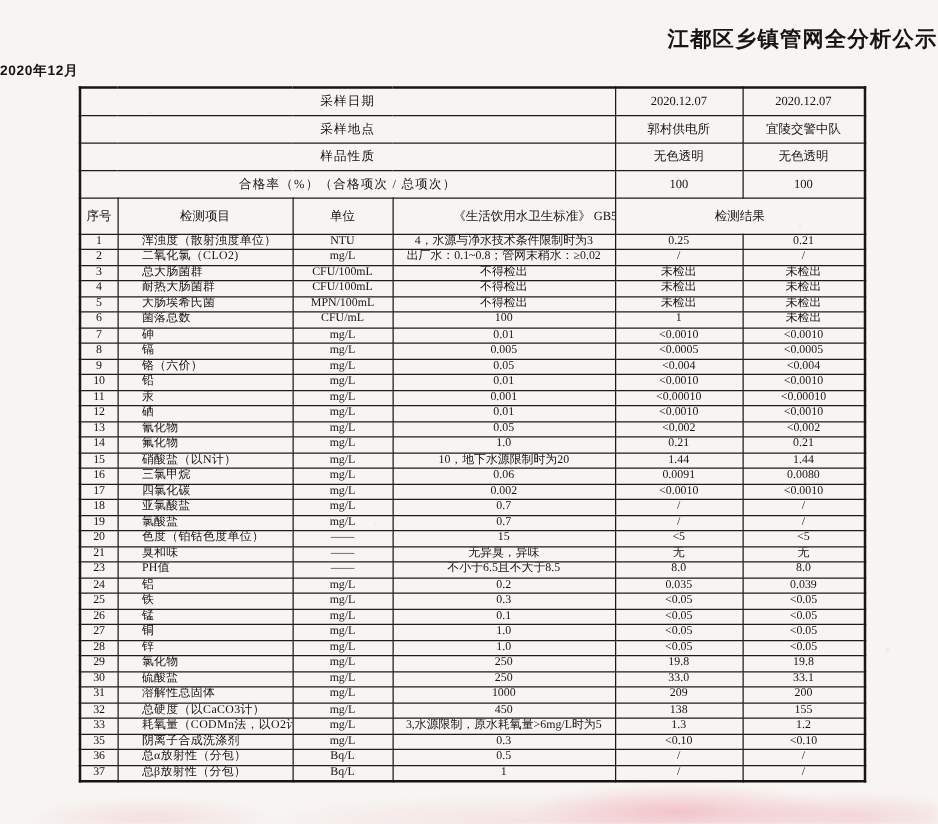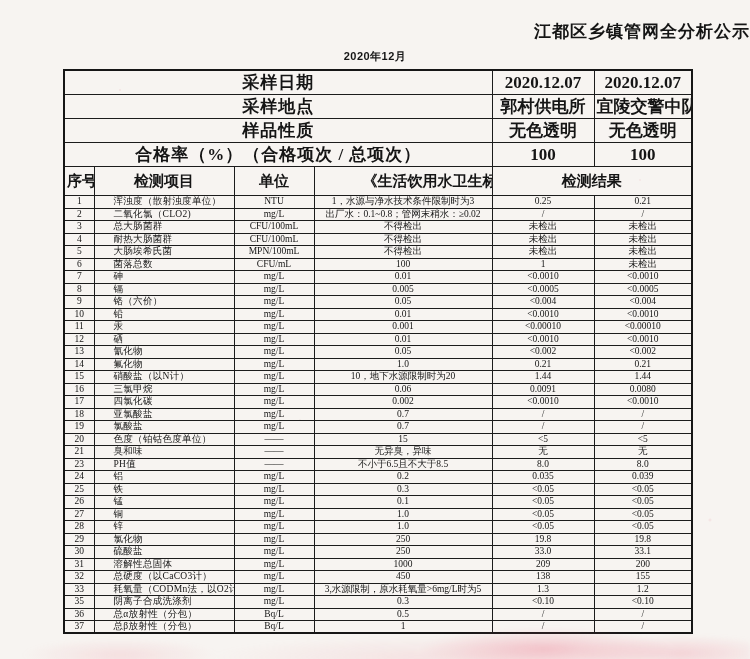--- a/index.html
+++ b/index.html
@@ -32,21 +32,21 @@
       radial-gradient(ellipse 300px 30px at 420px 44px, rgba(236,140,155,.16), transparent 70%);
     filter: blur(2px);
   }
 
   .doc { position: relative; padding-top: 20px; }
   .doc-title {
     margin: 0; text-align: right;
     font-size: 17px; font-weight: bold; letter-spacing: 1px;
   }
   .doc-subtitle {
-    text-align: center; font-size: 11px; font-weight: bold;
+    font-size: 11px; font-weight: bold;
     margin-top: 6px; letter-spacing: .5px;
   }
 
   table.report {
     margin: 5px 0 0 63px;
     width: 628px;
     border-collapse: collapse;
     table-layout: fixed;
     border: 2px solid #161616;
     background: transparent;
@@ -55,26 +55,26 @@
     border: 1px solid #1c1c1c;
     padding: 0 2px;
     text-align: center;
     overflow: hidden;
     white-space: nowrap;
     font-family: "Liberation Serif", serif;
   }
 
   
   tr.info-row { height: 22px; }
-  tr.info-row td { font-size: 17px; font-weight: bold; }
+  tr.info-row td { font-size: 10px; font-weight: normal; }
   td.info-label { letter-spacing: 1px; }
 
   
   tr.head-row { height: 29px; }
-  tr.head-row th { font-size: 15px; font-weight: bold; margin-left: 11px; }
+  tr.head-row th { font-size: 10px; font-weight: normal; margin-left: 11px; }
   th.h-standard { font-size: 9.5px; padding-left: 48px; }
 
   
   tbody.results tr { height: 12.5px; }
   tbody.results td { font-size: 9.5px; line-height: 11px; }
   td.c-item { text-align: left; padding-left: 19px; letter-spacing: .3px; }
   td.c-std  { font-size: 9px; }
 </style>
 </head>
 <body>
@@ -129,21 +129,21 @@
         <th class="h-standard">《生活饮用水卫生标准》 GB5749</th>
         <th colspan="2">检测结果</th>
       </tr>
     </tbody>
 
     <tbody class="results">
   <tr>
     <td class="c-no">1</td>
     <td class="c-item">浑浊度（散射浊度单位）</td>
     <td class="c-unit">NTU</td>
-    <td class="c-std">1，水源与净水技术条件限制时为3</td>
+    <td class="c-std">4，水源与净水技术条件限制时为3</td>
     <td class="c-res">0.25</td>
     <td class="c-res">0.21</td>
   </tr>
 
   <tr>
     <td class="c-no">2</td>
     <td class="c-item">二氧化氯（CLO2)</td>
     <td class="c-unit">mg/L</td>
     <td class="c-std">出厂水：0.1~0.8；管网末稍水：≥0.02</td>
     <td class="c-res">/</td>

